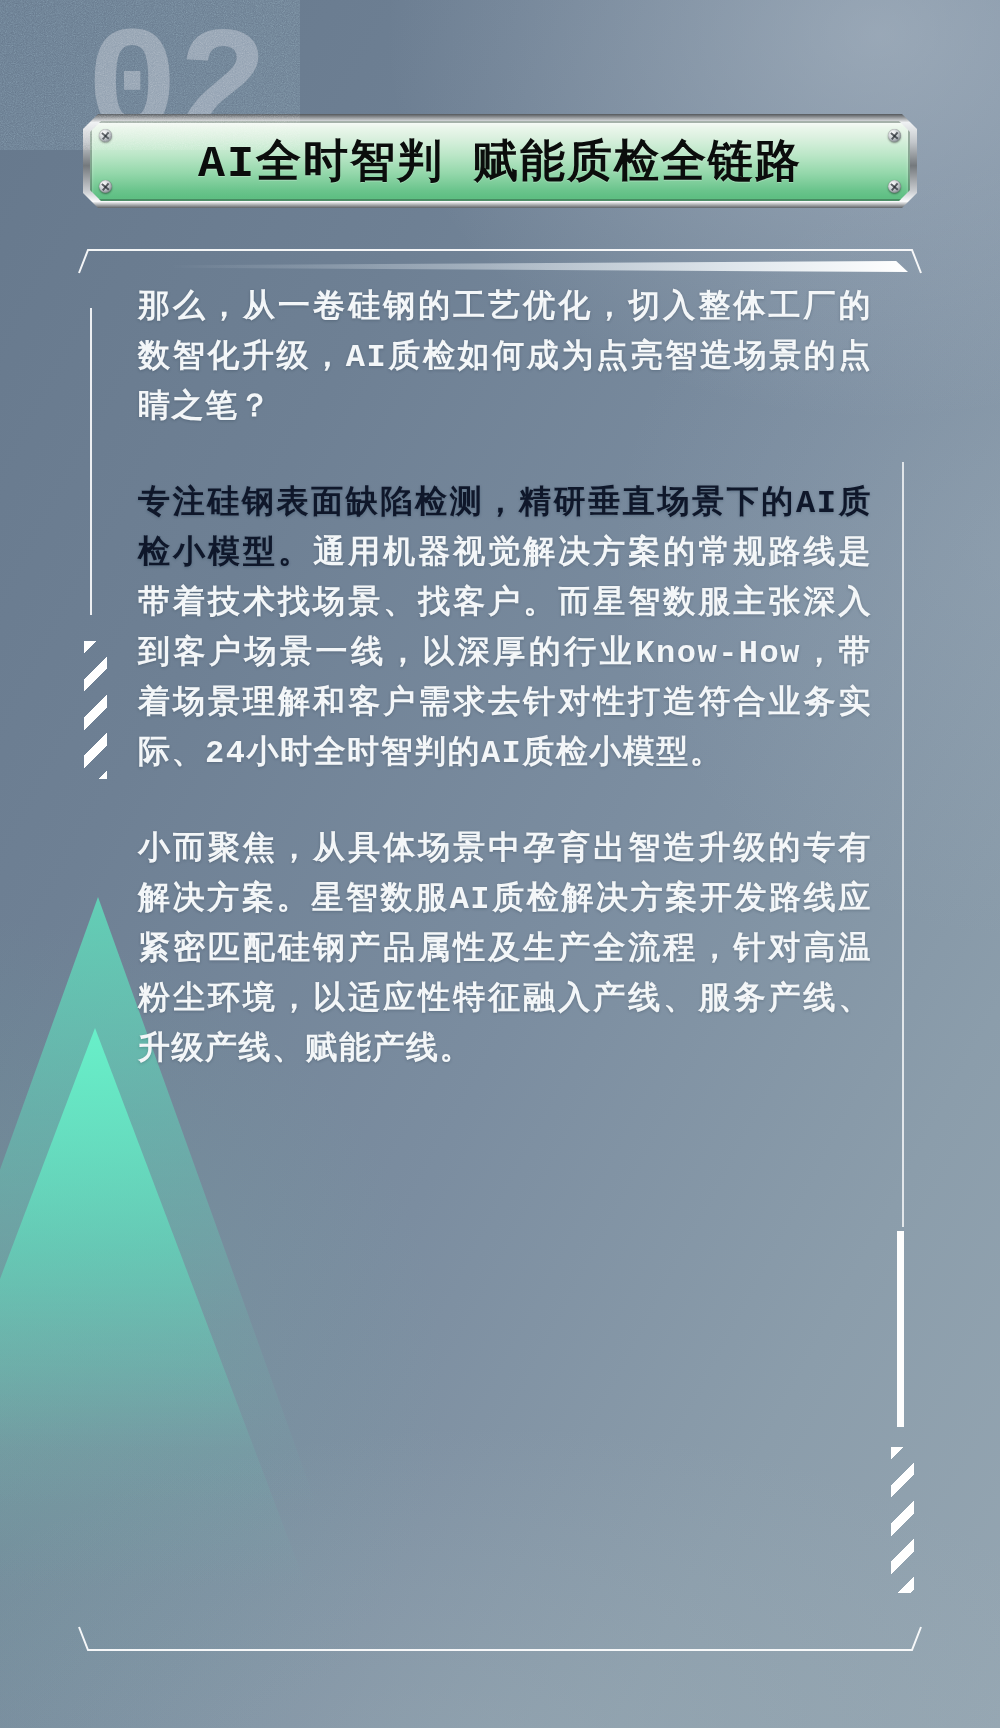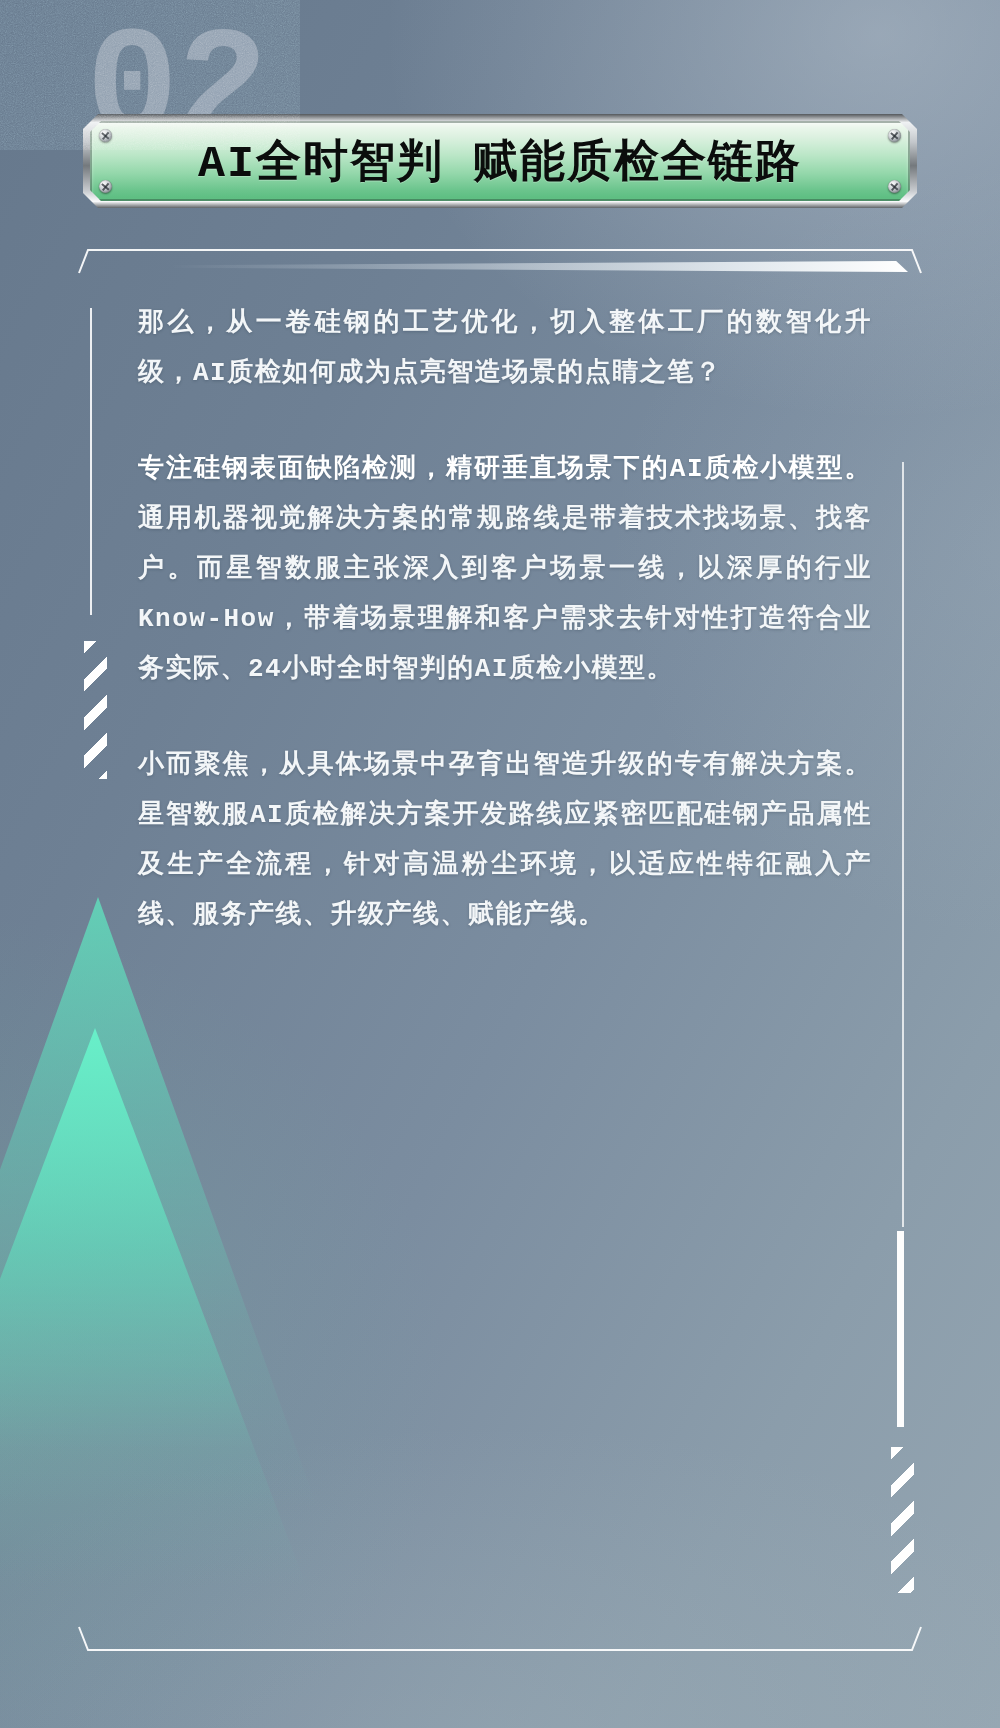--- a/index.html
+++ b/index.html
@@ -94,29 +94,28 @@
     background:rgba(40,46,52,.75);
   }
   .screw::before{transform:rotate(40deg);}
   .screw::after{transform:rotate(-50deg);}
   .screw.tl{left:9px;top:8px;}  .screw.bl{left:9px;bottom:8px;}
   .screw.tr{right:9px;top:8px;} .screw.br{right:9px;bottom:8px;}
   
   .copy{
     position:absolute;left:138px;top:283px;width:734px;z-index:4;
     color:#f3f6f8;
-    font-size:26px;line-height:50px;letter-spacing:1.5px;
+    font-size:32px;line-height:50px;letter-spacing:1.5px;
     font-weight:600;
     text-align:justify;
     text-shadow:0 1px 3px rgba(20,35,50,.25);
-    margin-top:15px;
   }
   .copy p{margin:0 0 46px 0;}
   .copy p:last-child{margin-bottom:0;}
-  .hl{color:#ffffff;text-shadow:0 1px 3px rgba(10,40,60,.25);}
+  .hl{color:#0f172a;text-shadow:0 1px 3px rgba(10,40,60,.25);}
   
   .grain{position:absolute;inset:0;z-index:9;pointer-events:none;mix-blend-mode:overlay;opacity:.45;}
 </style>
 </head>
 <body>
 
 <div class="page">
 
   <div class="bg"></div>
 

